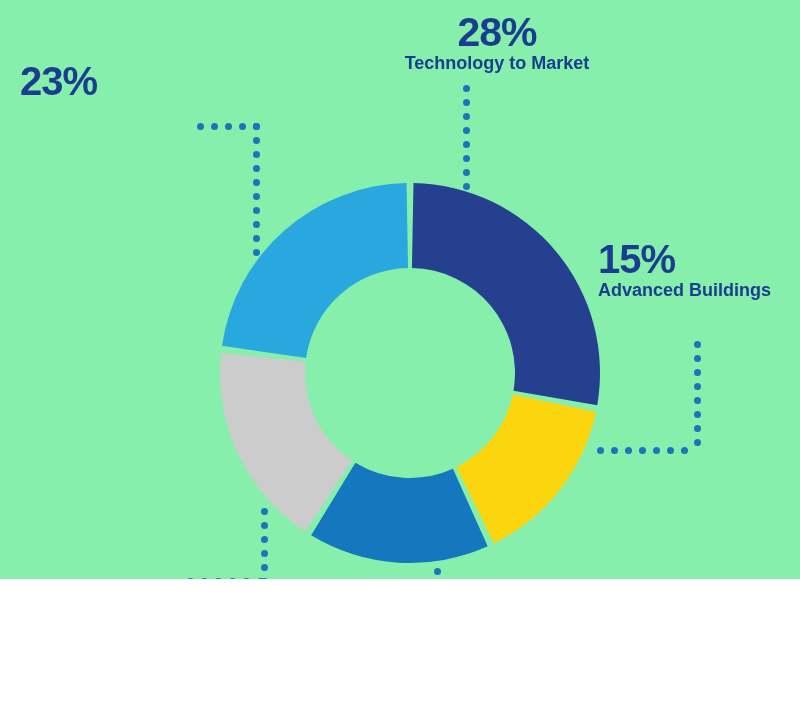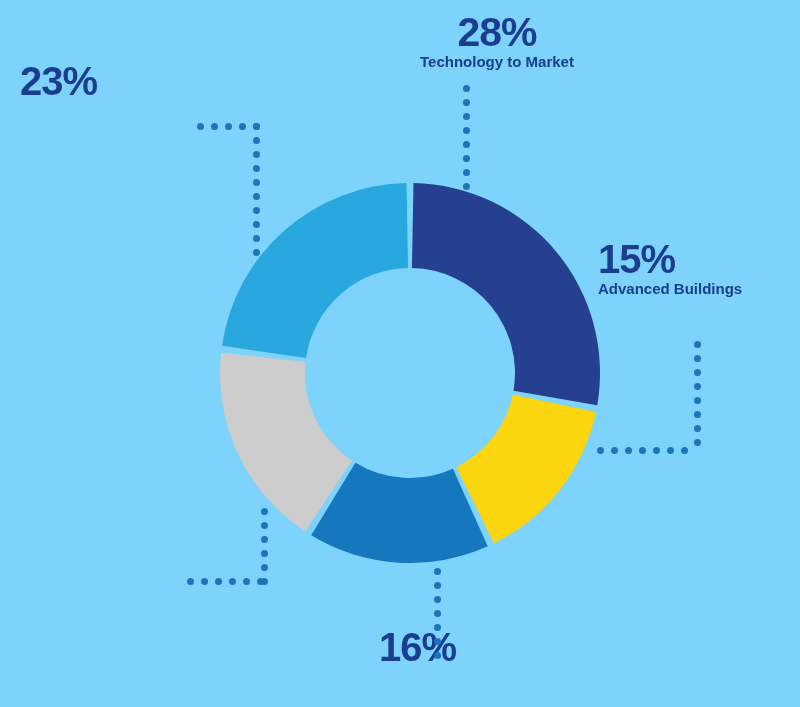--- a/index.html
+++ b/index.html
@@ -7,22 +7,22 @@
     margin: 0;
     padding: 0;
     background: #ffffff;
   }
   body {
     font-family: "Liberation Sans", sans-serif;
   }
   #canvas {
     position: relative;
     width: 800px;
-    height: 707px;
-    background: #7dd3fc;
+    height: 579px;
+    background: #86efac;
     overflow: hidden;
   }
 
   
   #donut-wrap {
     position: absolute;
     left: 220px;
     top: 183px;
     width: 380px;
     height: 380px;
@@ -34,21 +34,21 @@
   .pct {
     font-weight: bold;
     font-size: 40px;
     line-height: 0.98;
     letter-spacing: -1px;
     color: #1B3D8F;
     white-space: nowrap;
   }
   .desc {
     font-weight: bold;
-    font-size: 15px;
+    font-size: 18px;
     line-height: 1.30;
     color: #1B3D8F;
   }
   .callout.align-left  { text-align: left; }
   .callout.align-center{ text-align: center; }
 
   
   #callout-technology { left: 352px; top: 12px;  width: 290px; }
   #callout-technology .pct  { font-size: 41px; }
   #callout-smartgrid  { left: 20px;  top: 62px;  width: 178px; }

